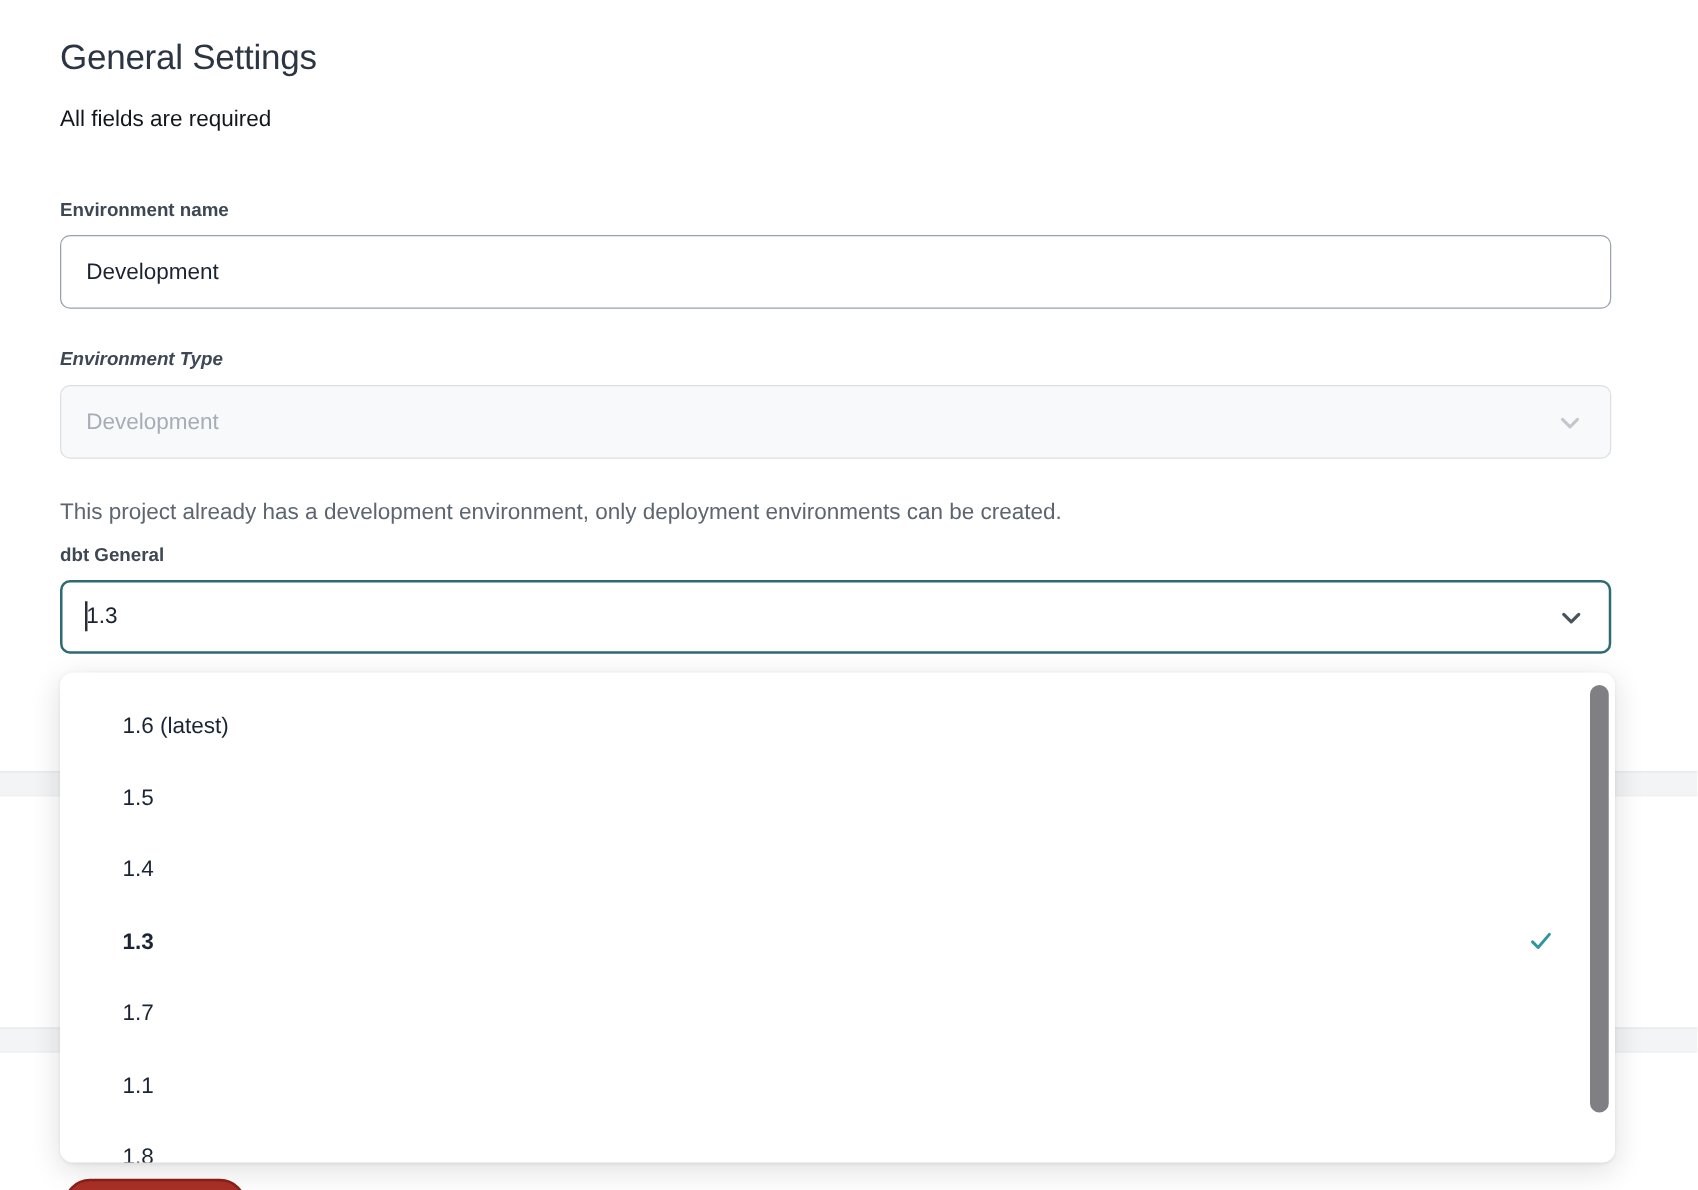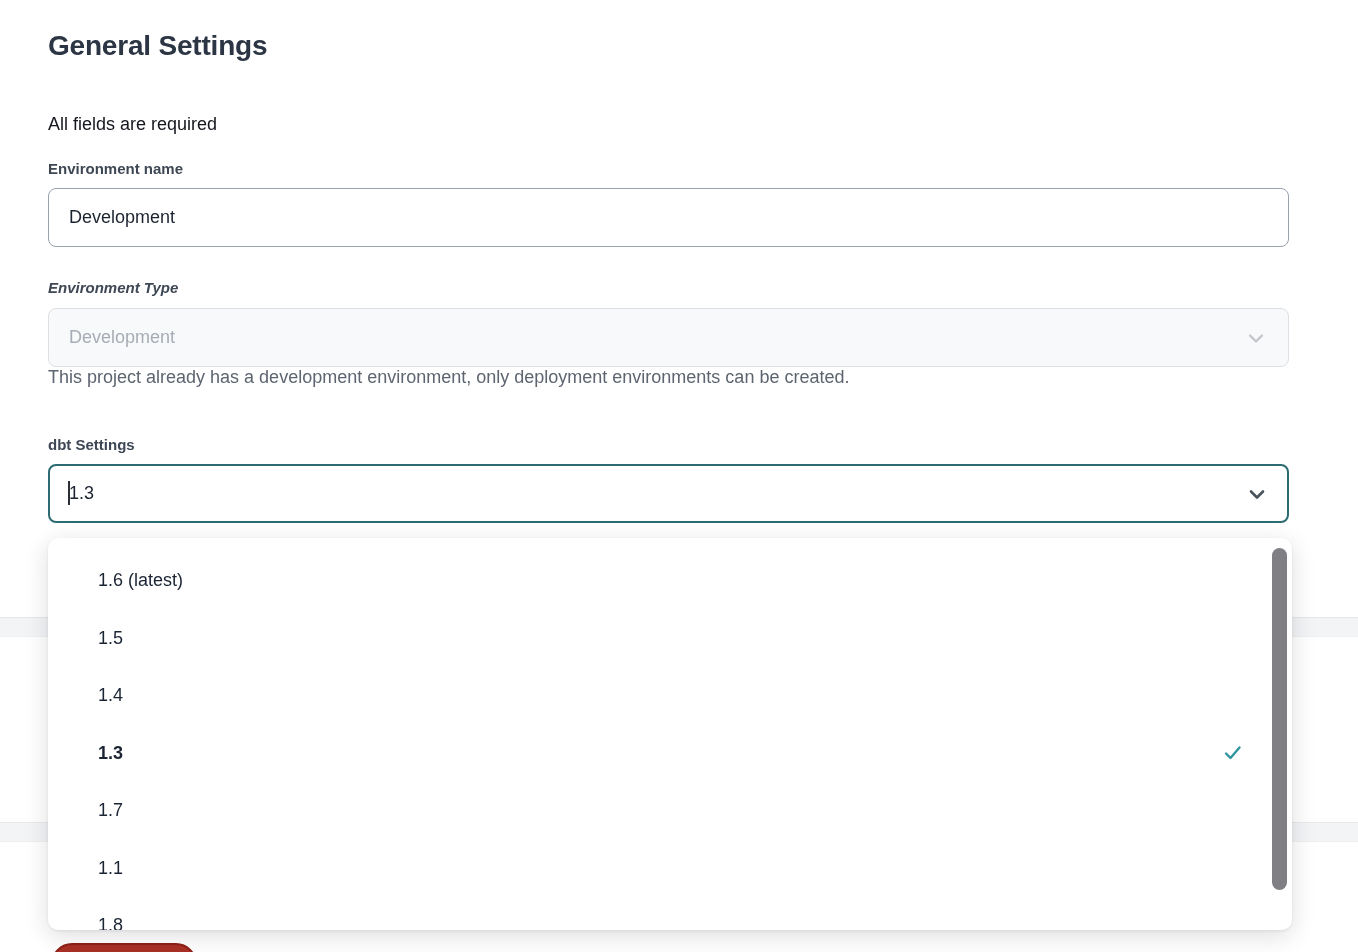--- a/index.html
+++ b/index.html
@@ -27,29 +27,28 @@
   .danger-btn {
     position: absolute; left: 51px; top: 943px;
     width: 146px; height: 42px;
     background: #a93026; border: 2px solid #8e1f17;
     border-radius: 22px;
     z-index: 2;
   }
 
   .page-title {
     position: absolute; left: 48px; top: 30px;
-    font-size: 28px; font-weight: 700; color: #2b3544;
+    font-size: 28px; font-weight: 400; color: #2b3544;
     letter-spacing: -0.2px;
     z-index: 3;
   }
   .page-subtitle {
     position: absolute; left: 48px; top: 85px;
     font-size: 18px; color: #13161c;
     z-index: 3;
-    margin-top: 29px;
   }
 
   .field-label {
     position: absolute; left: 48px;
     font-size: 15px; font-weight: 700; color: #3e4754;
     z-index: 3;
     text-align: center;
   }
   .label-env-name { top: 160px; }
   .label-env-type { top: 279px; font-style: italic; }
@@ -95,21 +94,21 @@
   .caret-bar {
     display: inline-block;
     width: 2px; height: 24px;
     background: #2a2f36;
     margin-right: -1px;
     vertical-align: middle;
     position: relative; top: -1px;
   }
 
   .helper-text {
-    position: absolute; left: 48px; top: 367px;
+    position: absolute; left: 48px; top: 399px;
     font-size: 18px; color: #5d6570;
     z-index: 3;
   }
 
   
   .dropdown-panel {
     position: absolute; left: 48px; top: 538px;
     width: 1244px; height: 392px;
     background: #ffffff;
     border-radius: 10px;
@@ -155,21 +154,21 @@
   <div class="select-box select-disabled" aria-disabled="true">
     <span class="select-value">Development</span>
     <span class="chev">
       <svg width="24" height="24" viewBox="0 0 24 24" fill="none">
         <polyline points="6,9.5 12,15.5 18,9.5" stroke="#c3c7cd" stroke-width="2.4" stroke-linecap="round" stroke-linejoin="round"></polyline>
       </svg>
     </span>
   </div>
   <div class="helper-text">This project already has a development environment, only deployment environments can be created.</div>
 
-  <label class="field-label label-dbt-version">dbt Settings</label>
+  <label class="field-label label-dbt-version">dbt General</label>
   <div class="select-box select-focused" role="combobox" aria-expanded="true">
     <span class="select-value"><span class="caret-bar"></span><span>1.3</span></span>
     <span class="chev">
       <svg width="24" height="24" viewBox="0 0 24 24" fill="none">
         <polyline points="6,9.5 12,15.5 18,9.5" stroke="#4a525c" stroke-width="2.6" stroke-linecap="round" stroke-linejoin="round"></polyline>
       </svg>
     </span>
   </div>
 
   <div class="dropdown-panel" role="listbox">

